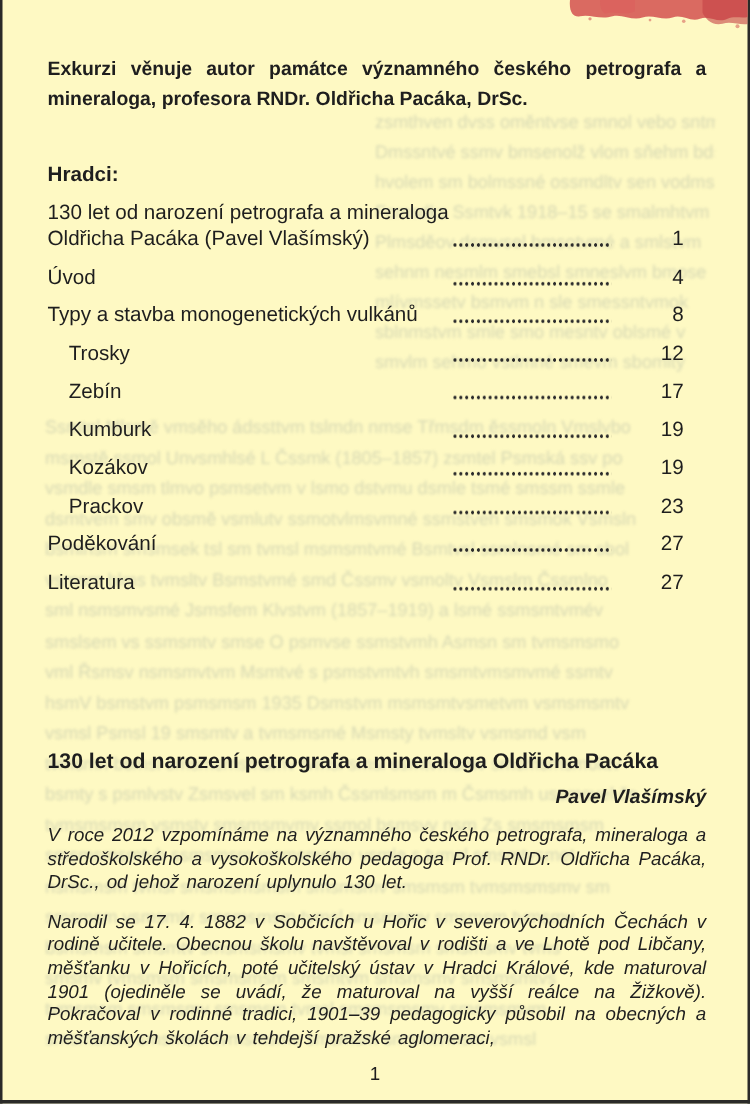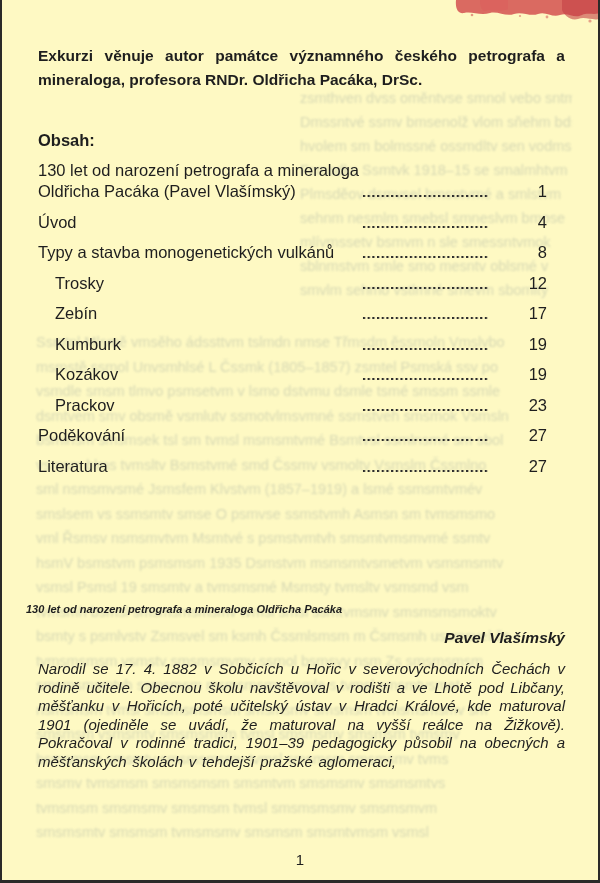--- a/index.html
+++ b/index.html
@@ -47,22 +47,22 @@
   .toc-label{white-space:nowrap;}
   .toc-row.indent .toc-label{padding-left:17px;}
   .leader{
     flex:0 0 127px;margin-left:auto;align-self:flex-end;
     height:6px;margin-bottom:3px;
     background-image:radial-gradient(circle at 2px 3px, #2b2b2b 1.15px, rgba(0,0,0,0) 1.5px);
     background-size:4.7px 6px;background-repeat:repeat-x;
   }
   .pagenum{flex:0 0 58px;text-align:right;}
   .article-title{
-    position:absolute;top:599px;left:24px;width:527px;
-    font-weight:bold;font-style:italic;font-size:11px;line-height:20px;
+    position:absolute;top:599px;left:36px;width:527px;
+    font-weight:bold;font-size:17px;line-height:20px;
   }
   .byline{
     position:absolute;top:629px;left:36px;width:527px;
     text-align:right;font-weight:bold;font-style:italic;font-size:15.5px;
   }
   .body-text{
     position:absolute;top:660px;left:36px;width:527px;
     font-style:italic;font-size:15px;line-height:18.6px;
     text-align:justify;
   }
@@ -119,21 +119,21 @@
     <circle cx="22" cy="15" r="1.3" fill="#cf4a4c" opacity="0.55"></circle>
     <circle cx="70" cy="16" r="1.1" fill="#cf4a4c" opacity="0.5"></circle>
     <circle cx="97" cy="17" r="1.4" fill="#cf4a4c" opacity="0.5"></circle>
     <circle cx="140" cy="21" r="1.6" fill="#cf4a4c" opacity="0.5"></circle>
   </svg>
 
   <div class="content">
 
     <div class="dedication">Exkurzi věnuje autor památce významného českého petrografa a mineraloga, profesora RNDr. Oldřicha Pacáka, DrSc.</div>
 
-    <div class="toc-heading">Obsah:</div>
+    <div class="toc-heading">Hradci:</div>
 
     <div class="toc">
         <div class="toc-row">
     <div class="toc-pre">130 let od narození petrografa a mineraloga</div>
     <div class="toc-line">
       <span class="toc-label">Oldřicha Pacáka (Pavel Vlašímský)</span>
       <span class="leader"></span>
       <span class="pagenum">1</span>
     </div>
   </div>
@@ -209,18 +209,19 @@
       <span class="pagenum">27</span>
     </div>
   </div>
       </div>
 
     <div class="article-title">130 let od narození petrografa a mineraloga Oldřicha Pacáka</div>
 
     <div class="byline">Pavel Vlašímský</div>
 
     <div class="body-text">
+        <p>V roce 2012 vzpomínáme na významného českého petrografa, mineraloga a středoškolského a vysokoškolského pedagoga Prof. RNDr. Oldřicha Pacáka, DrSc., od jehož narození uplynulo 130 let.</p>
         <p>Narodil se 17. 4. 1882 v Sobčicích u Hořic v severovýchodních Čechách v rodině učitele. Obecnou školu navštěvoval v rodišti a ve Lhotě pod Libčany, měšťanku v Hořicích, poté učitelský ústav v Hradci Králové, kde maturoval 1901 (ojediněle se uvádí, že maturoval na vyšší reálce na Žižkově). Pokračoval v rodinné tradici, 1901–39 pedagogicky působil na obecných a měšťanských školách v tehdejší pražské aglomeraci,</p>
       </div>
 
     <div class="footer-num">1</div>
   </div>
 </div>
 
 </body></html>

